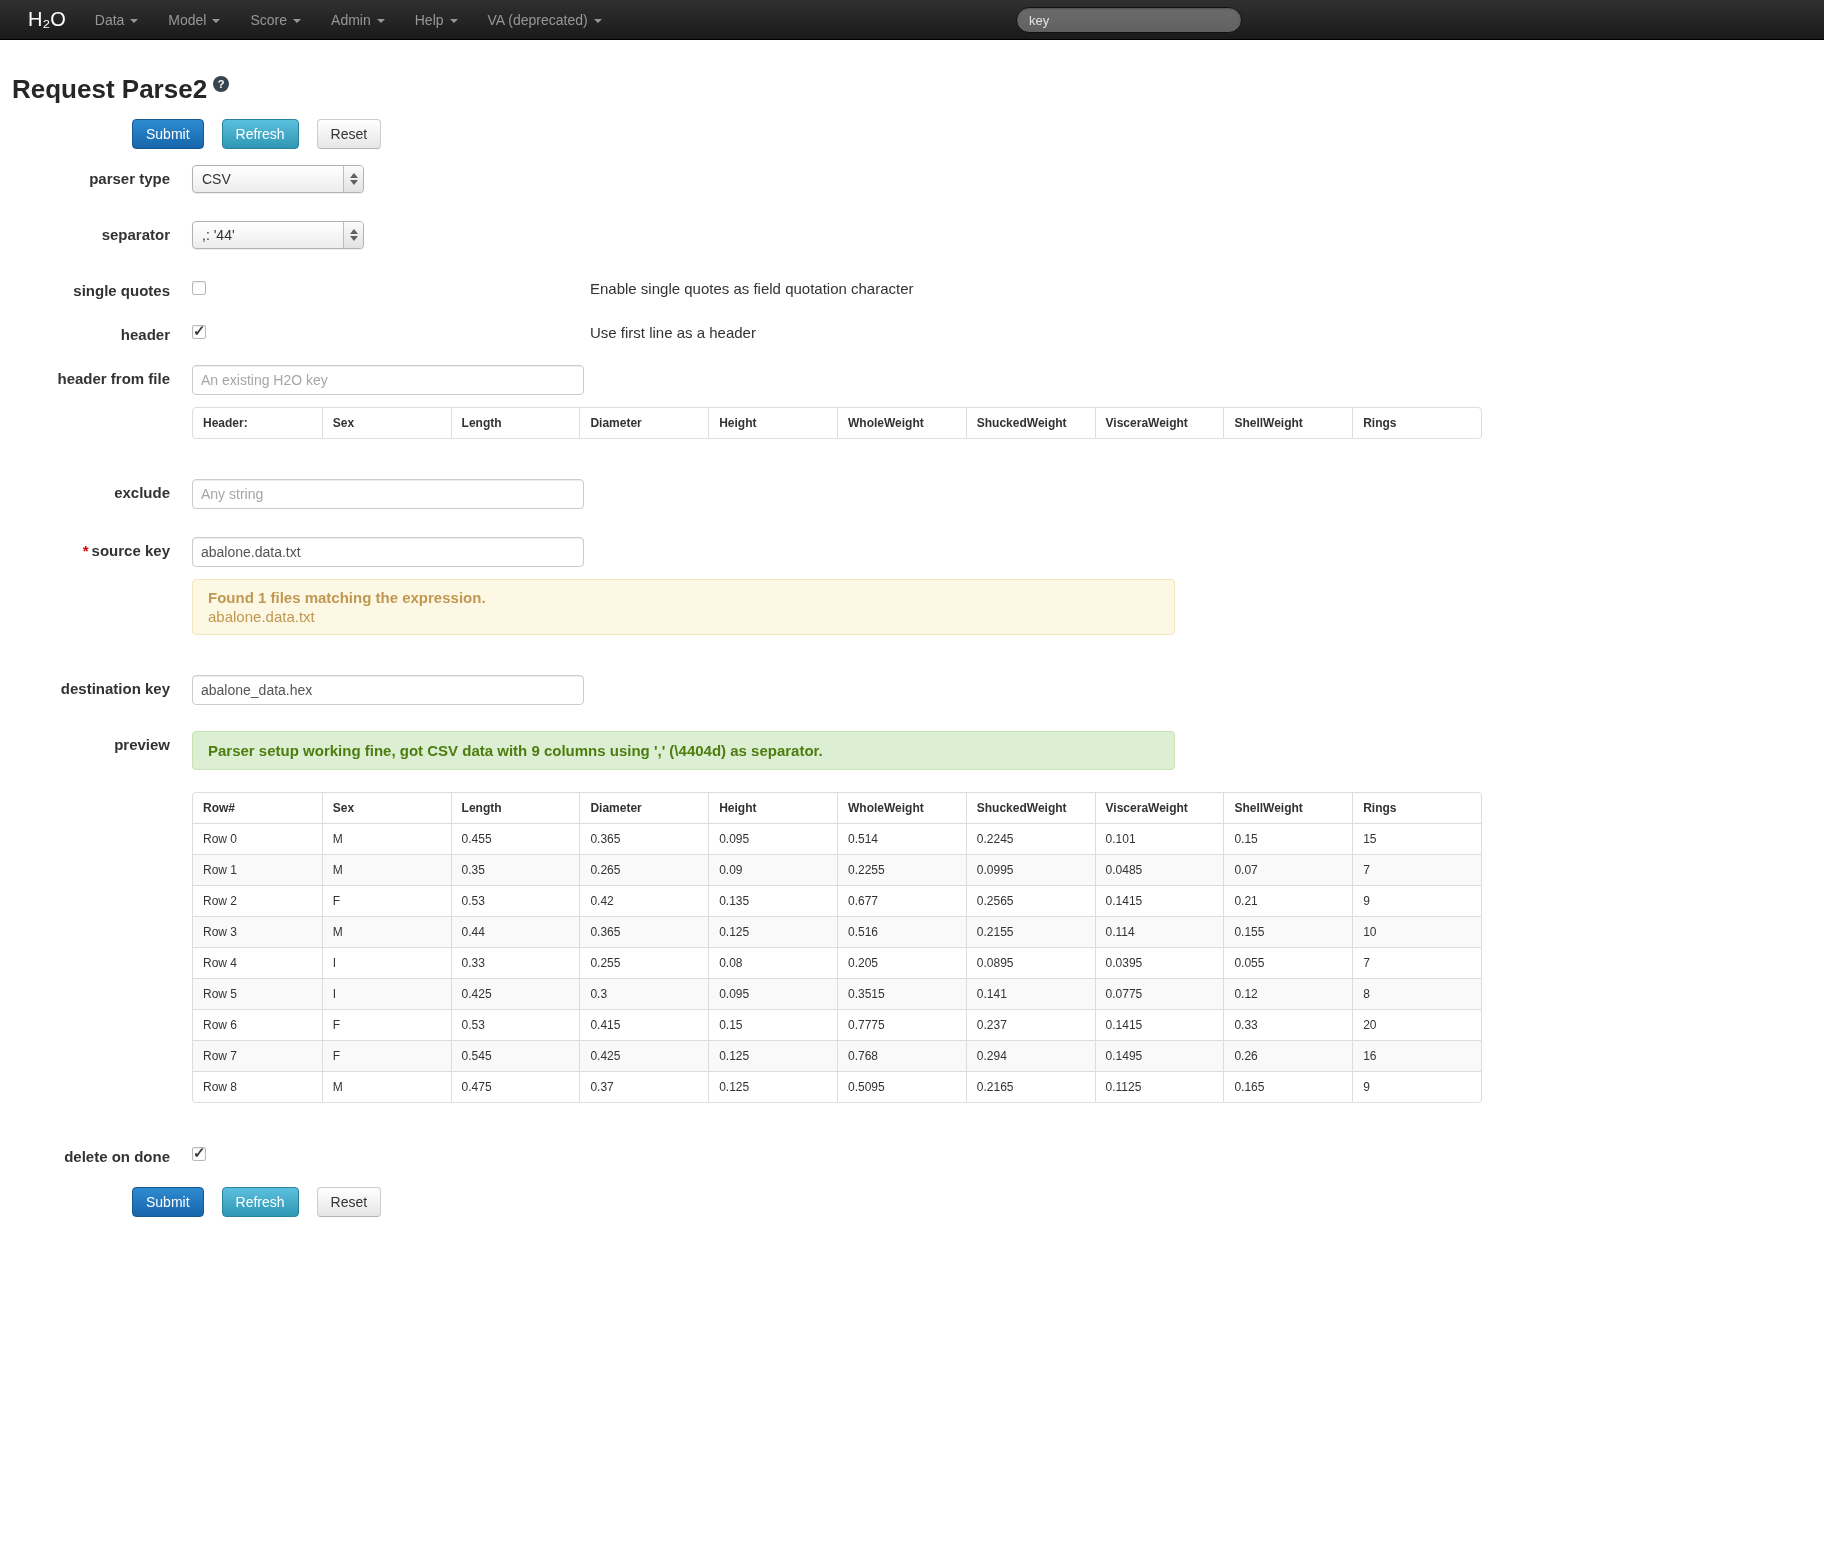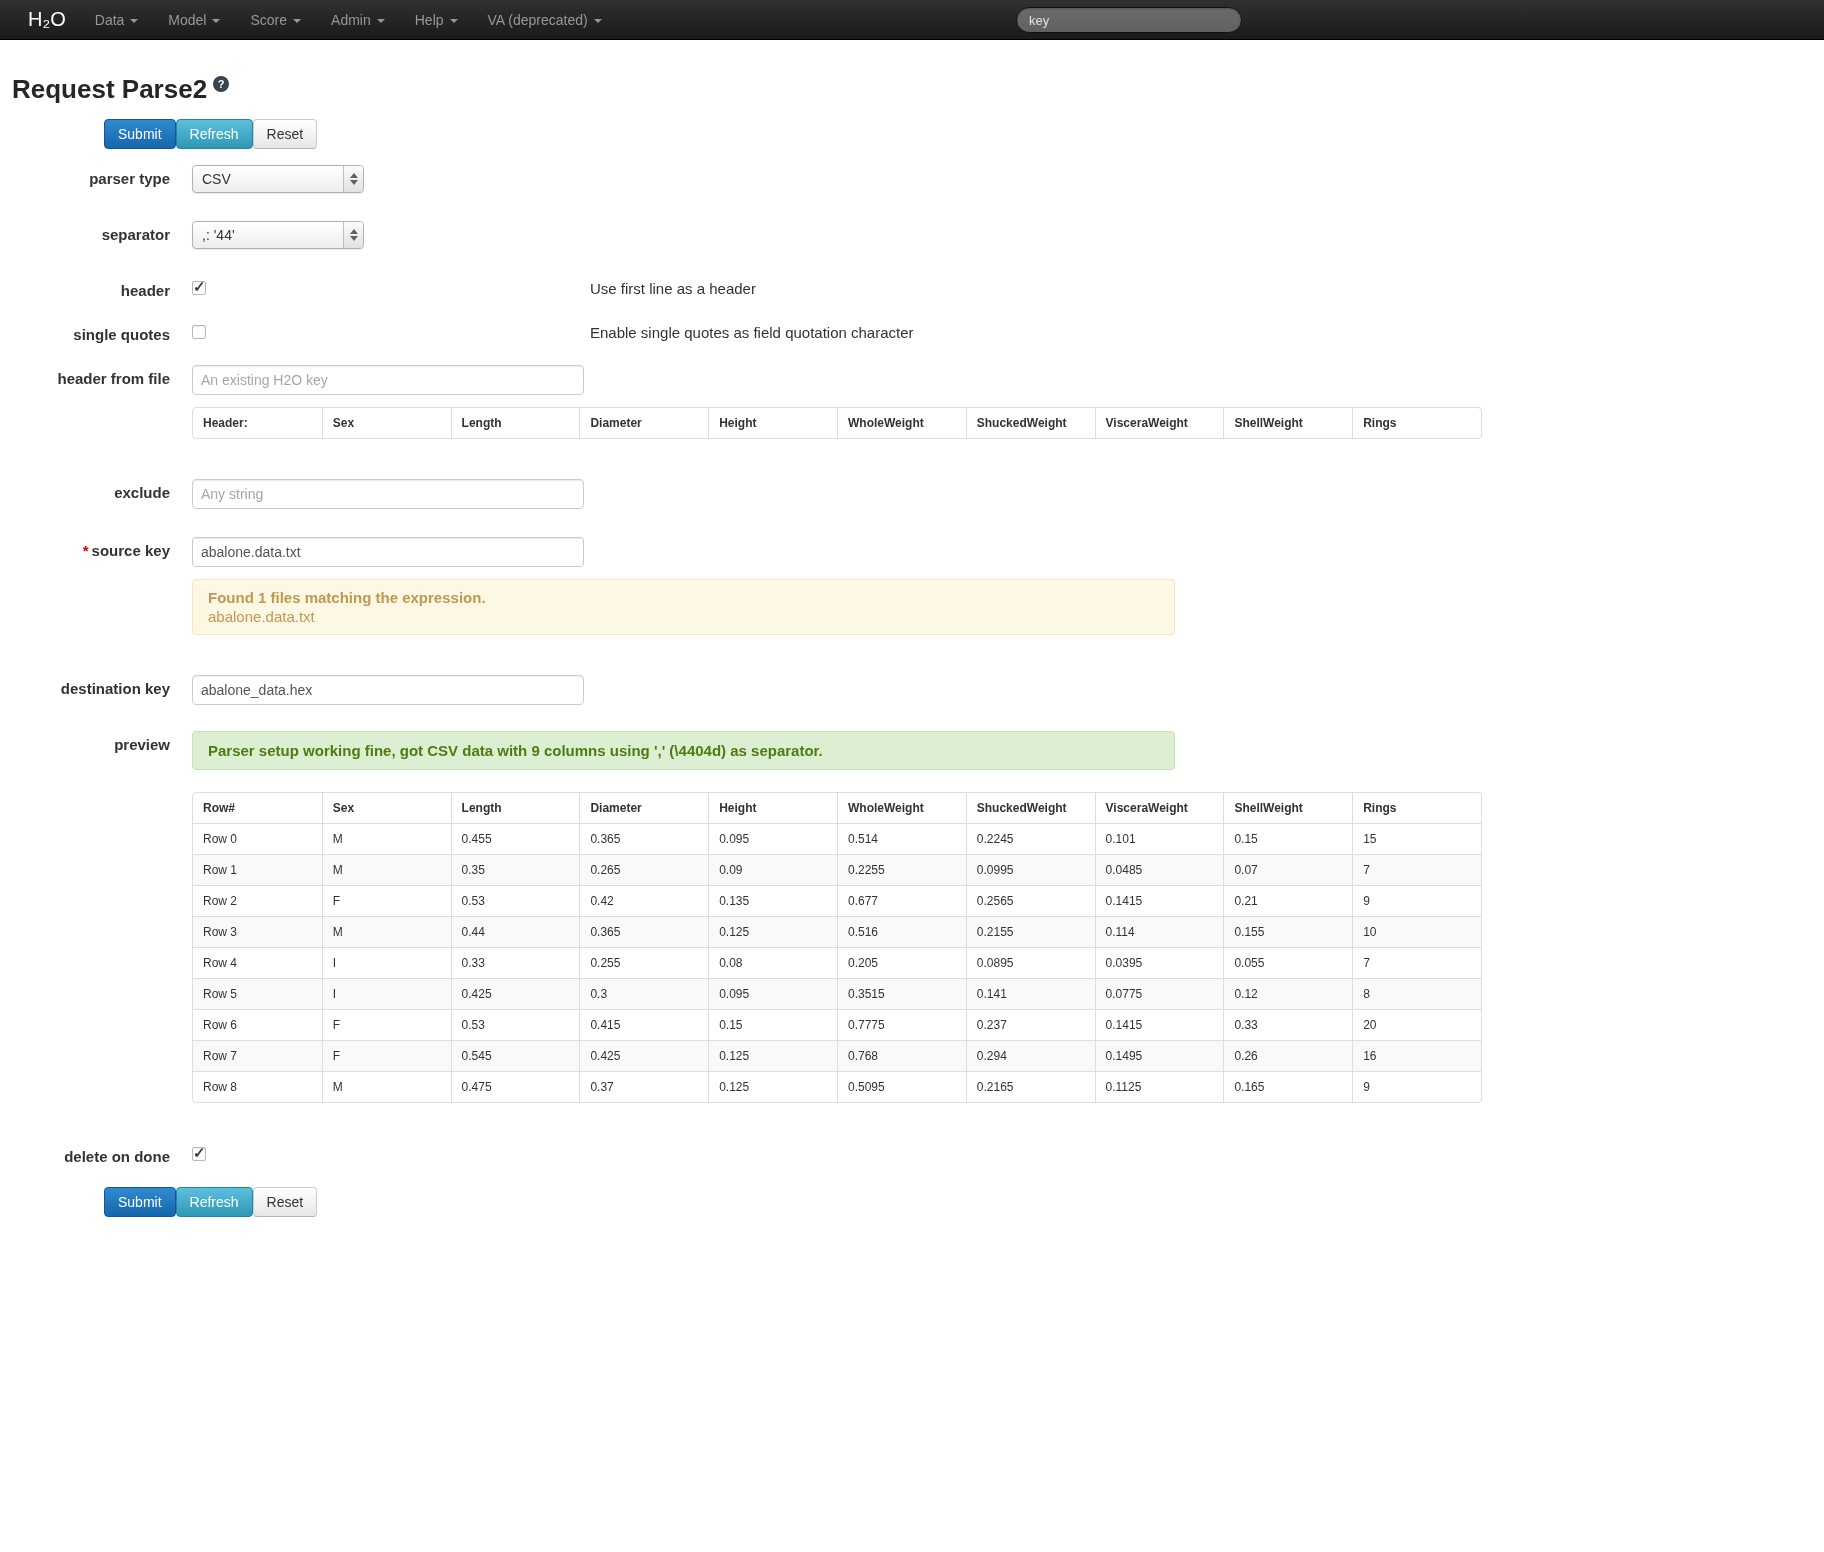--- a/index.html
+++ b/index.html
@@ -22,21 +22,21 @@
       box-shadow:inset 0 1px 2px rgba(0,0,0,.25);font-family:"Liberation Sans",sans-serif;}
   .nav-search input::placeholder{color:#e3e3e3;}
 
   
   .content{padding:0 12px;}
   .page-title{font-size:26px;font-weight:bold;color:#262626;margin:34px 0 14px;}
   .help-badge{display:inline-block;width:16px;height:16px;border-radius:50%;background:#36454f;
       color:#fff;font-size:11px;line-height:16px;text-align:center;font-weight:bold;
       margin-left:6px;position:relative;top:-10px;cursor:pointer;}
 
-  .btn-row{margin-left:92px;display:flex;gap:0;margin-bottom:16px;}
+  .btn-row{margin-left:120px;display:flex;gap:18px;margin-bottom:16px;}
   .btn{display:inline-block;padding:5px 13px;font-size:14px;line-height:18px;border-radius:4px;
        cursor:pointer;font-family:"Liberation Sans",sans-serif;}
   .btn-primary{background:linear-gradient(#2e8bd0,#1766ab);border:1px solid #14588f;color:#fff;}
   .btn-info{background:linear-gradient(#5bc0de,#2f96b4);border:1px solid #28839d;color:#fff;}
   .btn-default{background:linear-gradient(#ffffff,#e6e6e6);border:1px solid #ccc;
        border-bottom-color:#b3b3b3;color:#333;}
 
   .form-row{display:flex;align-items:flex-start;margin-bottom:28px;}
   .form-label{width:158px;flex-shrink:0;text-align:right;font-weight:bold;font-size:15px;
        color:#333;padding-top:5px;}
@@ -159,32 +159,32 @@
         <span class="select-value">,: '44'</span>
         <span class="select-arrows">
           <span class="arrow-up"></span>
           <span class="arrow-down"></span>
         </span>
       </div>
     </div>
   </div>
 
   <div class="form-row check-row">
+    <label class="form-label">single quotes</label>
+    <div class="form-control-col check-col">
+      <span class="checkbox"></span>
+      <span class="help-text">Enable single quotes as field quotation character</span>
+    </div>
+  </div>
+
+  <div class="form-row check-row">
     <label class="form-label">header</label>
     <div class="form-control-col check-col">
       <span class="checkbox checked"></span>
       <span class="help-text">Use first line as a header</span>
-    </div>
-  </div>
-
-  <div class="form-row check-row">
-    <label class="form-label">single quotes</label>
-    <div class="form-control-col check-col">
-      <span class="checkbox"></span>
-      <span class="help-text">Enable single quotes as field quotation character</span>
     </div>
   </div>
 
   <div class="form-row row-tight">
     <label class="form-label">header from file</label>
     <div class="form-control-col">
       <input type="text" class="text-input" placeholder="An existing H2O key" style="">
     </div>
   </div>
 

